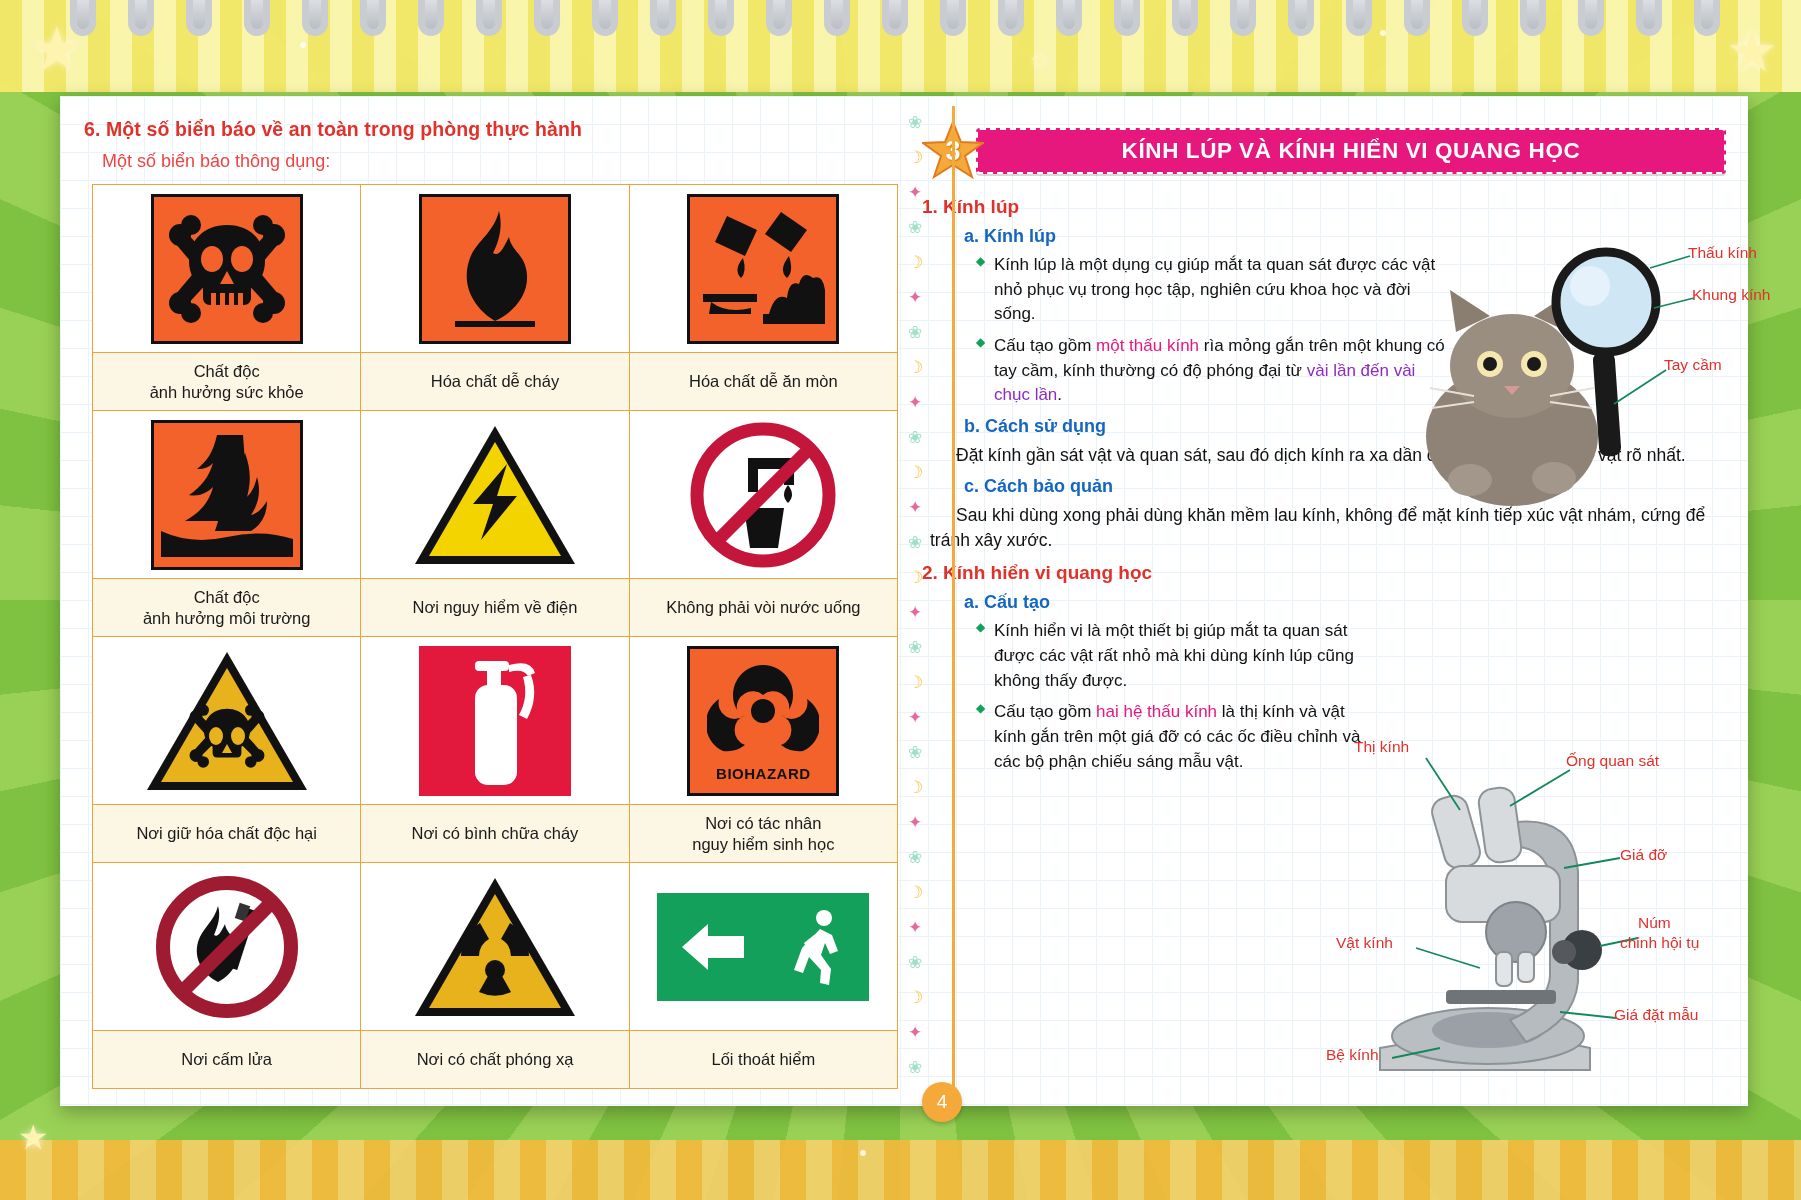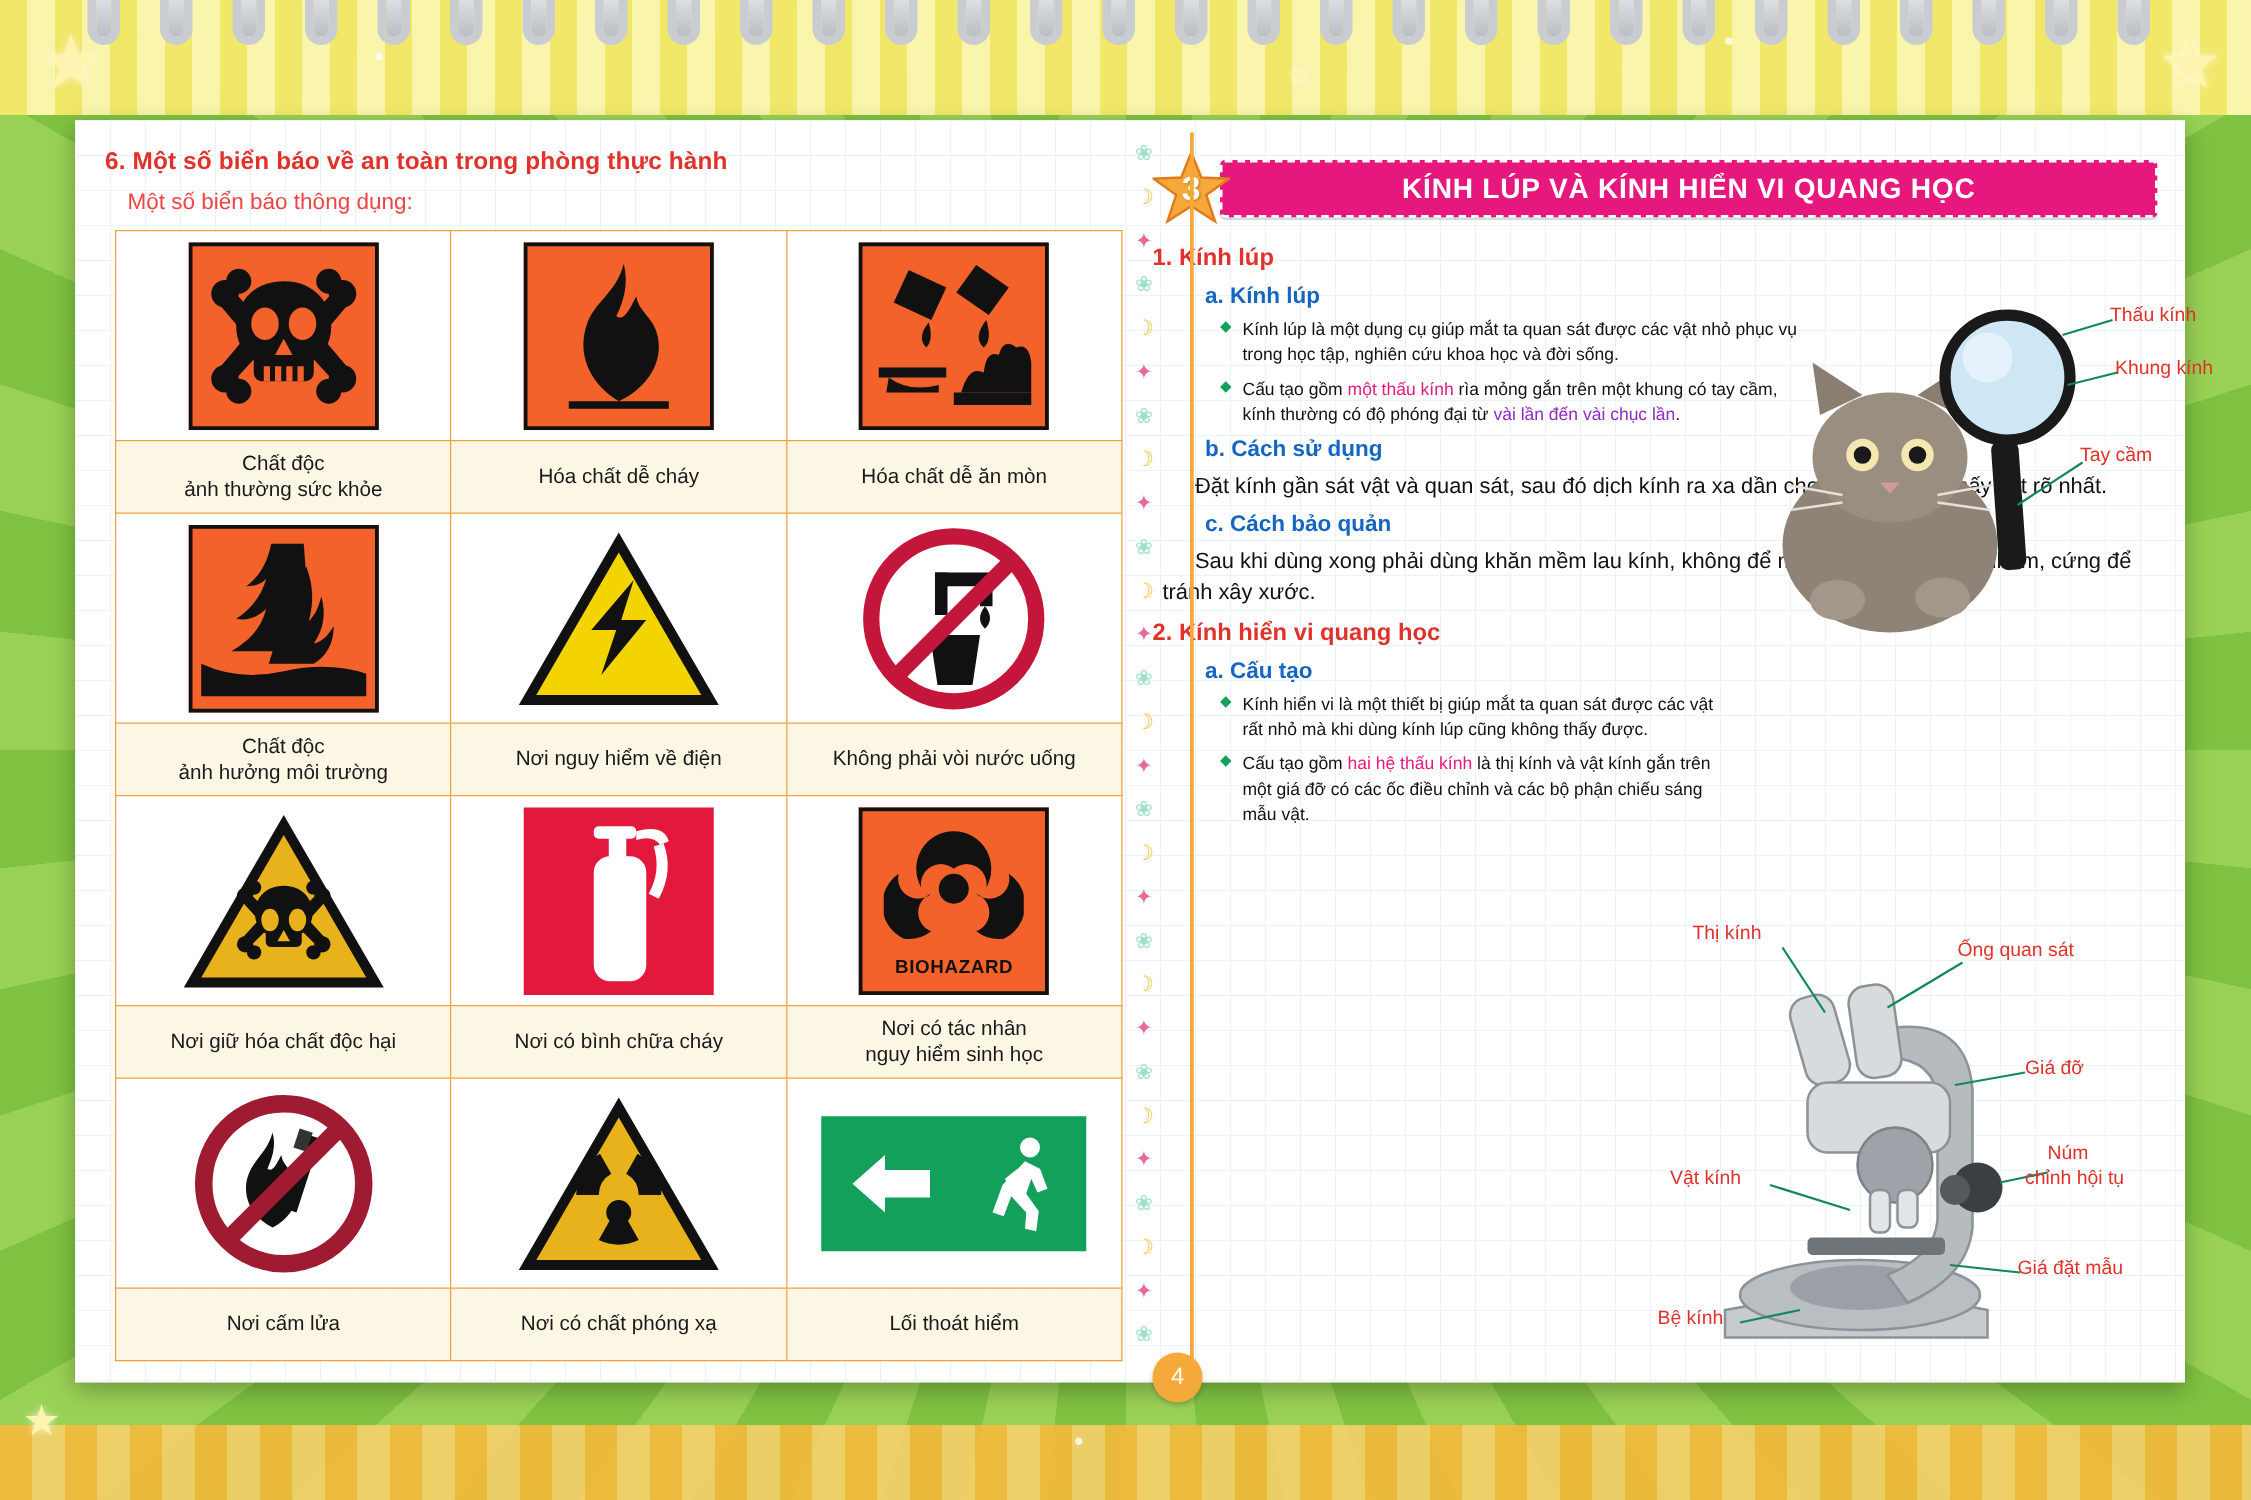--- a/index.html
+++ b/index.html
@@ -110,21 +110,21 @@
     flex:1; height:46px; background:#E6187E; border:2px dashed #fff;
     border-radius:4px; display:flex; align-items:center; justify-content:center;
     margin-left:-8px; box-shadow:0 2px 0 rgba(0,0,0,.15);
   }
   #banner span { color:#fff; font-weight:bold; font-size:22.5px; letter-spacing:.6px; }
 
   .h-red { color:#E0322B; font-weight:bold; font-size:19px; margin:10px 0 6px 2px; }
   .h-blue { color:#1566C0; font-weight:bold; font-size:18px; margin:8px 0 6px 44px; }
   .para { font-size:17.5px; color:#111; line-height:1.42; margin:4px 0 4px 10px; }
   ul.bullets { list-style:none; margin:2px 0 6px 56px; padding:0; }
-  ul.bullets li { position:relative; font-size:14px; line-height:1.45; color:#111; margin-bottom:7px; padding-left:18px; }
+  ul.bullets li { position:relative; font-size:17px; line-height:1.45; color:#111; margin-bottom:7px; padding-left:18px; }
   ul.bullets li::before { content:"◆"; position:absolute; left:0; top:0; color:#13A05A; font-size:12px; }
   .hl-pink { color:#E6187E; }
   .hl-purple { color:#8E2BC0; }
 
   .fig { position:relative; }
   #fig-lupe { position:absolute; right:14px; top:132px; width:330px; height:280px; }
   #fig-micro { position:absolute; right:8px; bottom:18px; width:420px; height:370px;padding-left:43px; }
 
   .lbl {
     position:absolute; color:#E0322B; font-size:15.5px; white-space:nowrap;
@@ -246,21 +246,21 @@
                 <path d="M72 104 q6 -22 18 -16 q2 -18 12 -14 q4 -14 14 -6 q10 -4 12 12 l0 24 z"></path>
                 <rect x="66" y="104" width="62" height="10"></rect>
               </g>
             </svg>
           </div>
         </td>
       </tr>
       <tr>
         <td class="cap-cell cap2">
           <div>Chất độc</div>
-          <div>ảnh thường sức khỏe</div>
+          <div>ảnh hưởng sức khỏe</div>
         </td>
         <td class="cap-cell">Hóa chất dễ cháy</td>
         <td class="cap-cell">Hóa chất dễ ăn mòn</td>
       </tr>
 
       <tr>
         <td class="img-cell">
           <div class="sq orange">
             <svg width="140" height="128" viewBox="0 0 140 128">
               <g fill="#111">

